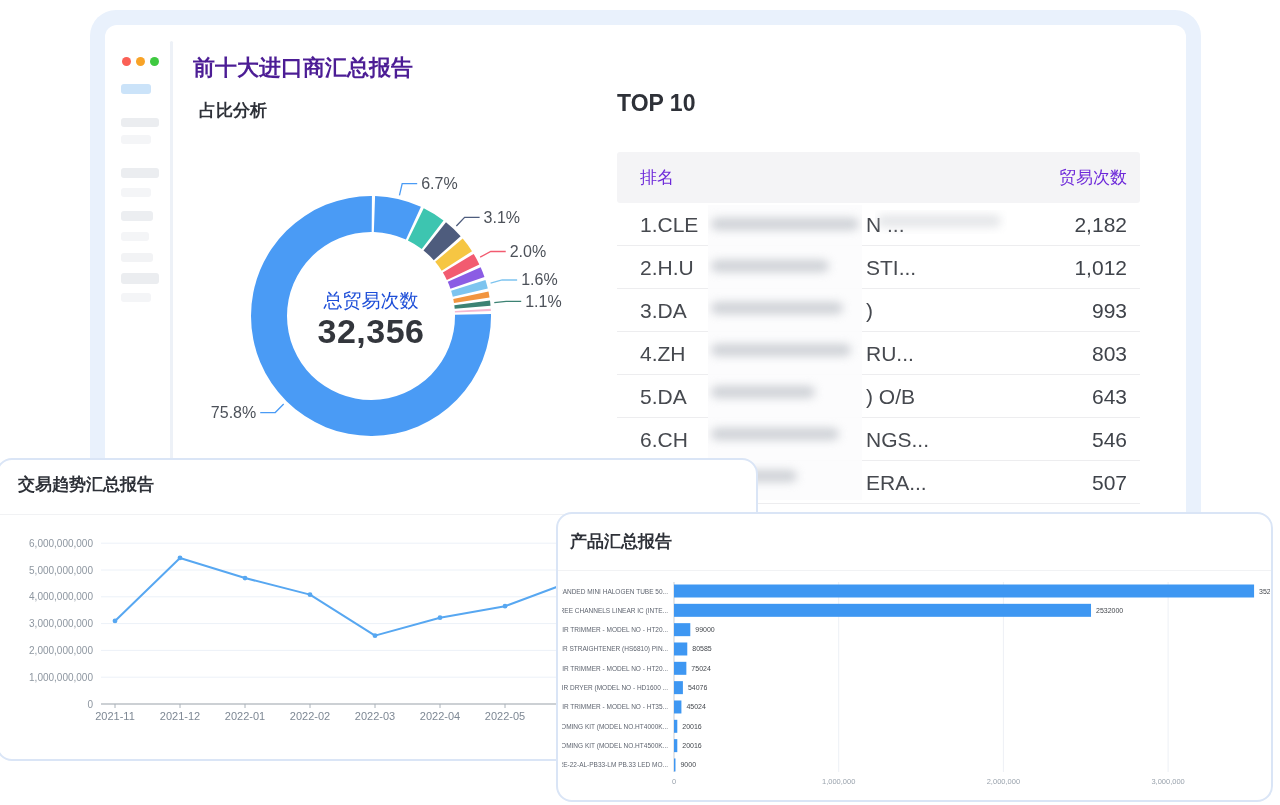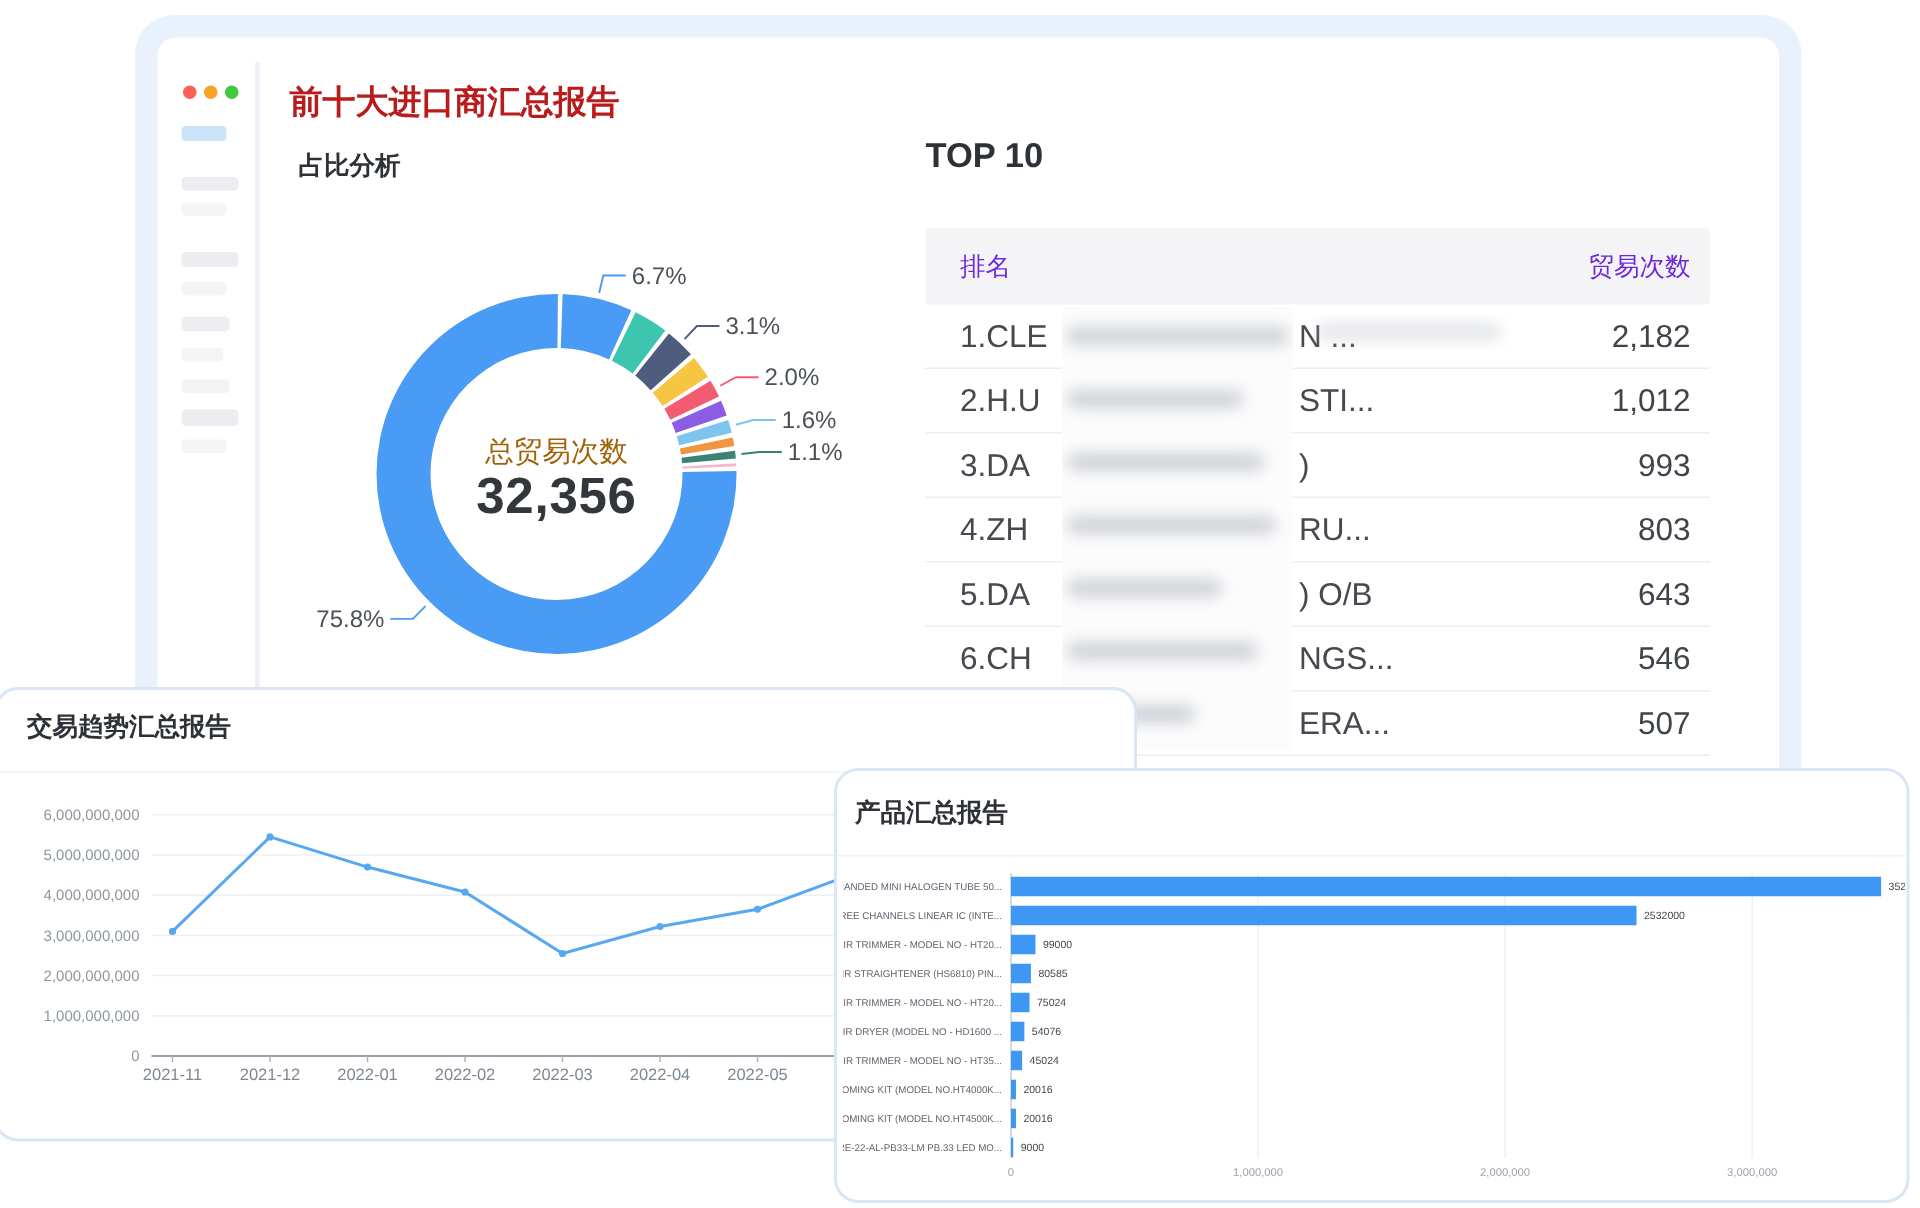--- a/index.html
+++ b/index.html
@@ -4,29 +4,29 @@
 <style>
   html,body{margin:0;padding:0;background:#ffffff;width:1280px;height:805px;overflow:hidden;
     font-family:"Liberation Sans",sans-serif;-webkit-font-smoothing:antialiased;}
   .abs{position:absolute;}
   #desktop{position:relative;width:1280px;height:805px;background:#fff;}
 
   
   #frame{position:absolute;left:90px;top:10px;width:1111px;height:590px;background:#E9F1FC;border-radius:26px;}
   #main-win{position:absolute;left:15px;top:15px;width:1081px;height:555px;background:#fff;border-radius:12px;}
   .dot{position:absolute;top:32px;width:9px;height:9px;border-radius:50%;}
-  #main-title{position:absolute;left:88px;top:28px;font-size:22px;font-weight:700;color:#b91c1c;margin:0;}
+  #main-title{position:absolute;left:88px;top:28px;font-size:22px;font-weight:700;color:#4c1d95;margin:0;}
   .sec-title{position:absolute;font-size:17px;font-weight:700;color:#2e3138;margin:0;}
 
   
   .sk{position:absolute;left:16px;border-radius:3px;height:9px;}
   #vdiv{position:absolute;left:65px;top:16px;width:3px;height:512px;background:#EDF1F7;border-radius:2px;}
 
   
-  #donut-center-label{position:absolute;left:166px;top:263px;width:200px;text-align:center;font-size:19px;color:#a16207;}
+  #donut-center-label{position:absolute;left:166px;top:263px;width:200px;text-align:center;font-size:19px;color:#1d4ed8;}
   #donut-center-value{position:absolute;left:166px;top:287px;width:200px;text-align:center;font-size:34px;font-weight:600;color:#33363c;letter-spacing:.5px;}
 
   
   #top10{position:absolute;left:512px;top:127px;width:523px;}
   #top10-header{height:51px;background:#F4F4F6;border-radius:3px;display:flex;align-items:center;justify-content:space-between;
     padding:0 13px 0 23px;box-sizing:border-box;font-size:17px;color:#6d28d9;}
   .t-row{height:42px;position:relative;border-bottom:1px solid #EDEDEF;font-size:21px;color:#46494f;}
   .t-row .pfx{position:absolute;left:23px;top:10px;}
   .t-row .sfx{position:absolute;left:249px;top:10px;}
   .t-row .val{position:absolute;right:13px;top:10px;color:#3f434a;}

